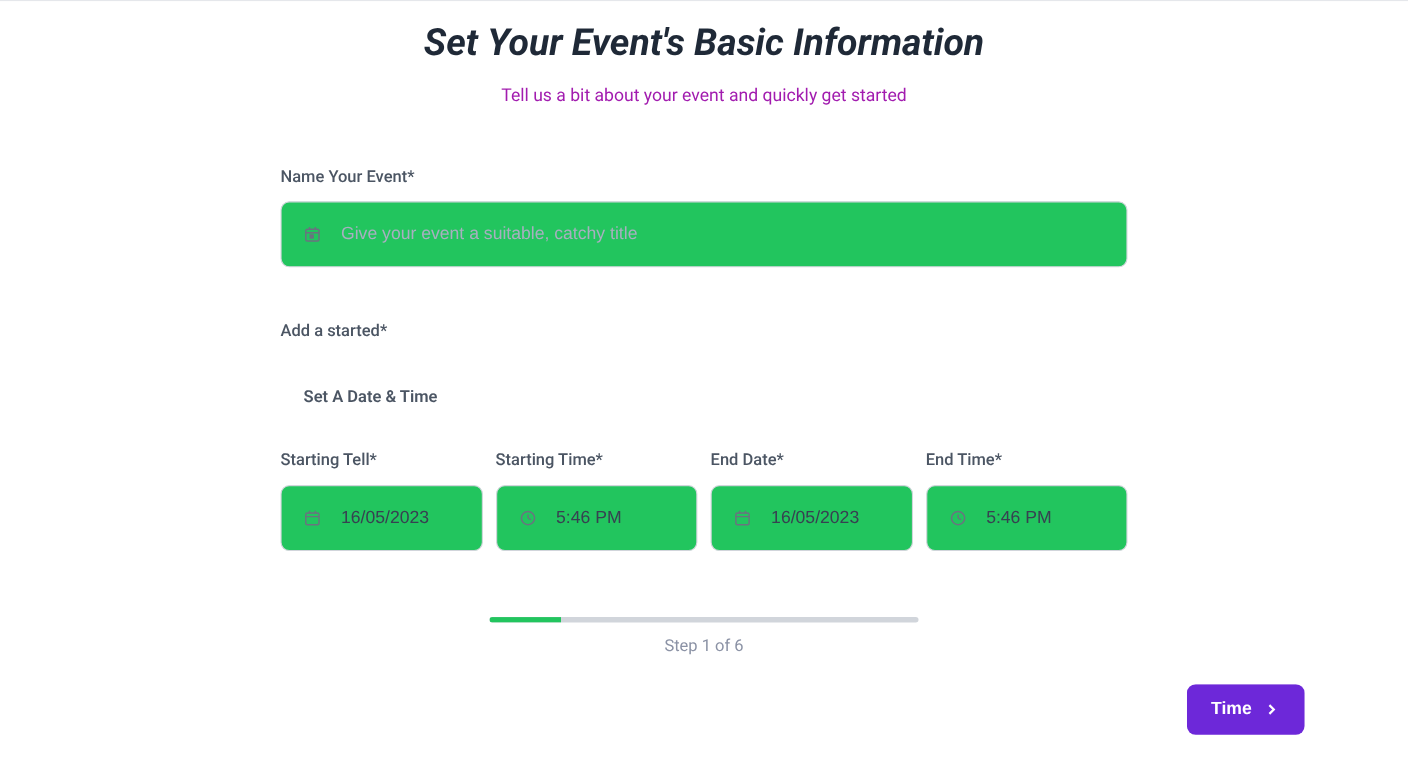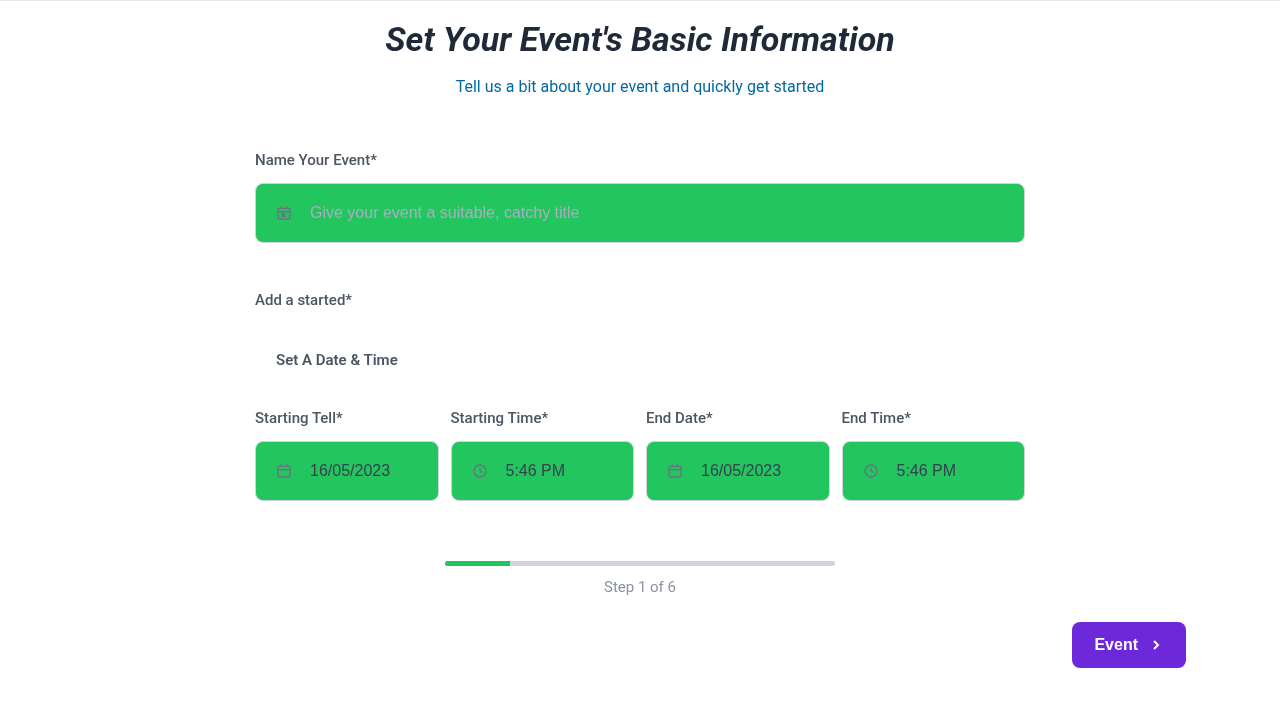--- a/index.html
+++ b/index.html
@@ -23,21 +23,21 @@
       text-align: center;
       font-size: 34px;
       font-weight: 700;
       color: #1f2937;
       margin-top: 18px;
       font-style: italic;
     }
     .page-subtitle {
       text-align: center;
       font-size: 16px;
-      color: #0369a1;
+      color: #a21caf;
       margin-top: 18px;
     }
     .form-section {
       margin-top: 55px;
     }
     .field-label {
       font-size: 15px;
       font-weight: 500;
       color: #4b5563;
       margin-bottom: 14px;
@@ -252,19 +252,19 @@
 </div>
 
 <div class="progress-container">
   <div class="progress-bar">
     <div class="progress-fill"></div>
   </div>
   <div class="progress-label">Step 1 of 6</div>
 </div>
 
 <button class="next-button">
-  <span>Event</span>
+  <span>Time</span>
   <span>
     <svg width="16" height="16" viewBox="0 0 24 24" fill="none" stroke="currentColor" stroke-width="3">
       <polyline points="9 6 15 12 9 18"></polyline>
     </svg>
   </span>
 </button>
 
 </body></html>

